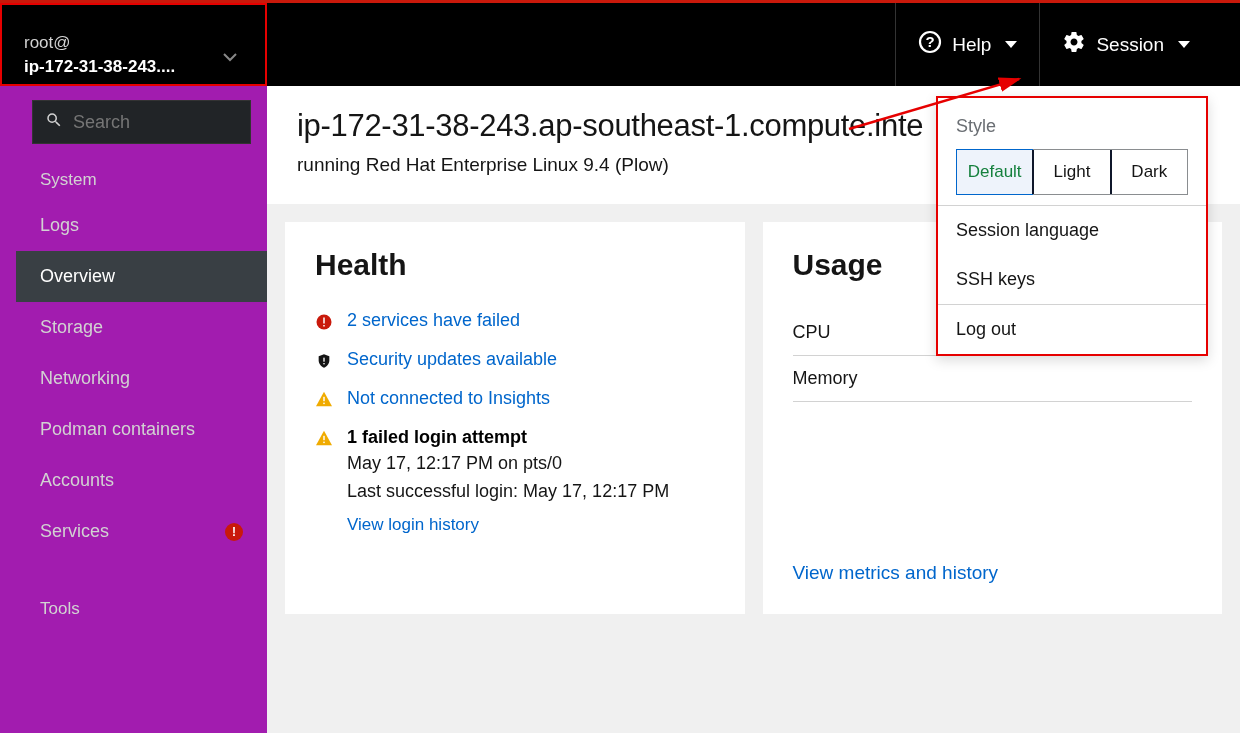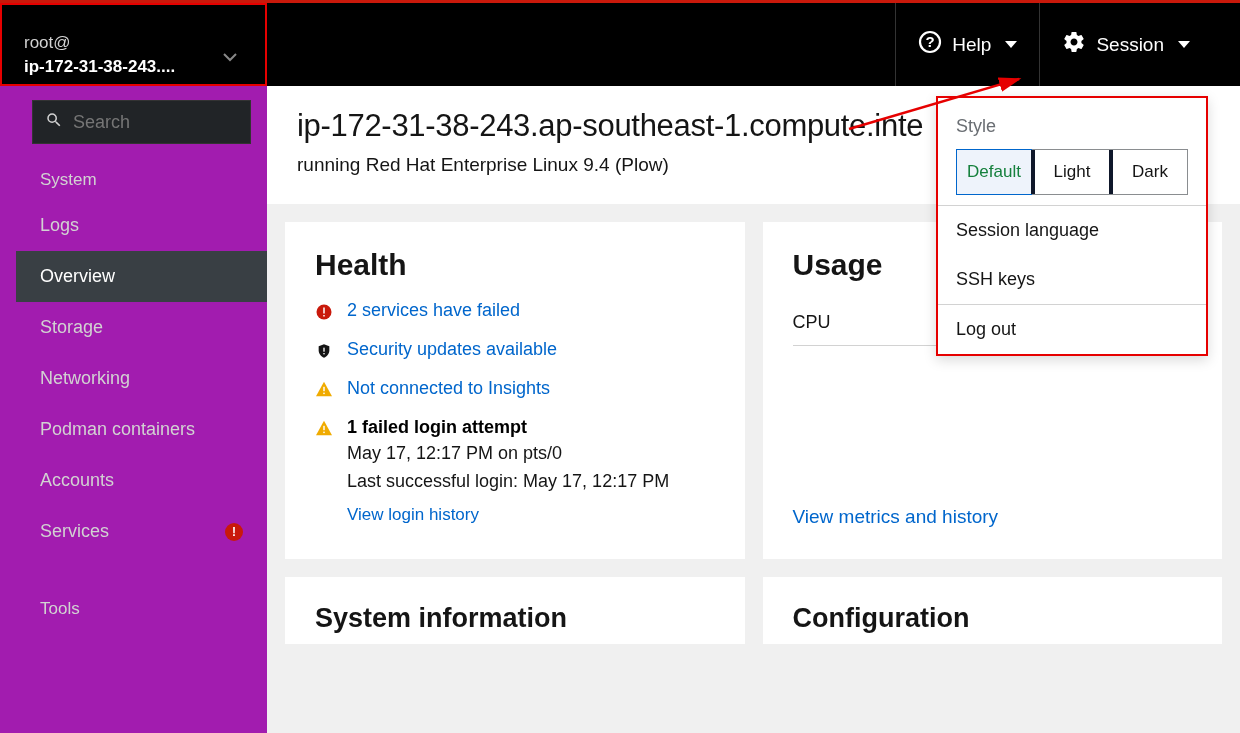--- a/index.html
+++ b/index.html
@@ -32,37 +32,37 @@
   .tools-spacer { height: 30px; }
 
   
   .main { position: absolute; top: 86px; left: 267px; right: 0; bottom: 0; background: #f0f0f0; overflow: hidden; }
   .page-header { background: #fff; padding: 22px 30px 28px; }
   .page-title { font-size: 31px; color: #151515; font-weight: 400; margin-bottom: 10px; letter-spacing:-0.3px; }
   .page-sub { font-size: 19px; color: #151515; }
 
   .cards { display: grid; grid-template-columns: 1fr 1fr; gap: 18px; padding: 18px; }
   .card { background: #fff; padding: 26px 30px 30px; min-height: 160px; }
-  .card h2 { font-size: 30px; font-weight: 600; color: #151515; margin-bottom: 18px; }
+  .card h2 { font-size: 30px; font-weight: 600; color: #151515; margin-bottom: 28px; }
 
   .health-line { display: flex; align-items: flex-start; gap: 14px; margin-bottom: 18px; font-size: 18px; }
   .health-line .icon-wrap { width:18px; display:flex; justify-content:center; padding-top:3px;}
   .link { color: #06c; cursor: pointer; }
   .ind { padding-left: 32px; color: #151515; font-size:18px; line-height:1.55;}
   .ind .link { font-size: 17px; display:inline-block; margin-top:6px;}
 
   .usage-row { display:flex; justify-content:space-between; font-size:18px; padding:12px 0; border-bottom:1px solid #d2d2d2; color:#151515;}
   .usage-link { font-size:19px; margin-top:30px; display:block;}
 
   
   .popover { position: absolute; top: 96px; right: 32px; width: 272px; background: #fff; border: 2.5px solid #e60000; box-shadow: 0 4px 12px rgba(0,0,0,0.15); z-index: 10; }
   .pop-pad { padding: 18px 18px 10px; }
   .pop-label { font-size: 18px; color: #6a6e73; margin-bottom: 12px;}
   .style-seg { display:flex; border:1px solid #8a8d90; }
-  .style-opt { flex:1; text-align:center; padding:12px 4px; font-size:17px; cursor:pointer; border-left:4px solid #0f172a; color:#151515;}
+  .style-opt { flex:1; text-align:center; padding:12px 4px; font-size:17px; cursor:pointer; border-left:2px solid #0f172a; color:#151515;}
   .style-opt:first-child { border-left:none;}
   .style-opt.sel { background:#eef3fb; color:#15803d; border:1px solid #06c; margin:-1px;}
   .pop-item { padding:14px 18px; font-size:18px; color:#151515; cursor:pointer;}
   .pop-div { border-top:1px solid #d2d2d2; }
 
   
   .anno-arrow { position:absolute; top:74px; left:844px; z-index:20; pointer-events:none;}
 
   .info-cards { display:grid; grid-template-columns:1fr 1fr; gap:18px; padding:0 18px 18px;}
   .info-card { background:#fff; padding:26px 30px 10px;}
@@ -194,33 +194,29 @@
       <div class="ind">Last successful login: May 17, 12:17 PM</div>
       <div class="ind"><span class="link">View login history</span></div>
     </div>
 
     <div class="card">
       <h2>Usage</h2>
       <div class="usage-row">
         <span>CPU</span>
           <span></span>
       </div>
+      <div class="usage-row">
+        <span>Memory</span>
+          <span></span>
+      </div>
       <div style="height:130px;"></div>
       <span class="link usage-link">View metrics and history</span>
     </div>
   </div>
 
-  <div class="info-cards">
-    <div class="info-card">
-      <h2>System information</h2>
-    </div>
-    <div class="info-card">
-      <h2>Configuration</h2>
-    </div>
-  </div>
 </div>
 
 <div class="popover">
   <div class="pop-pad">
     <div class="pop-label">Style</div>
     <div class="style-seg">
       <div class="style-opt sel">Default</div>
       <div class="style-opt">Light</div>
       <div class="style-opt">Dark</div>
     </div>

